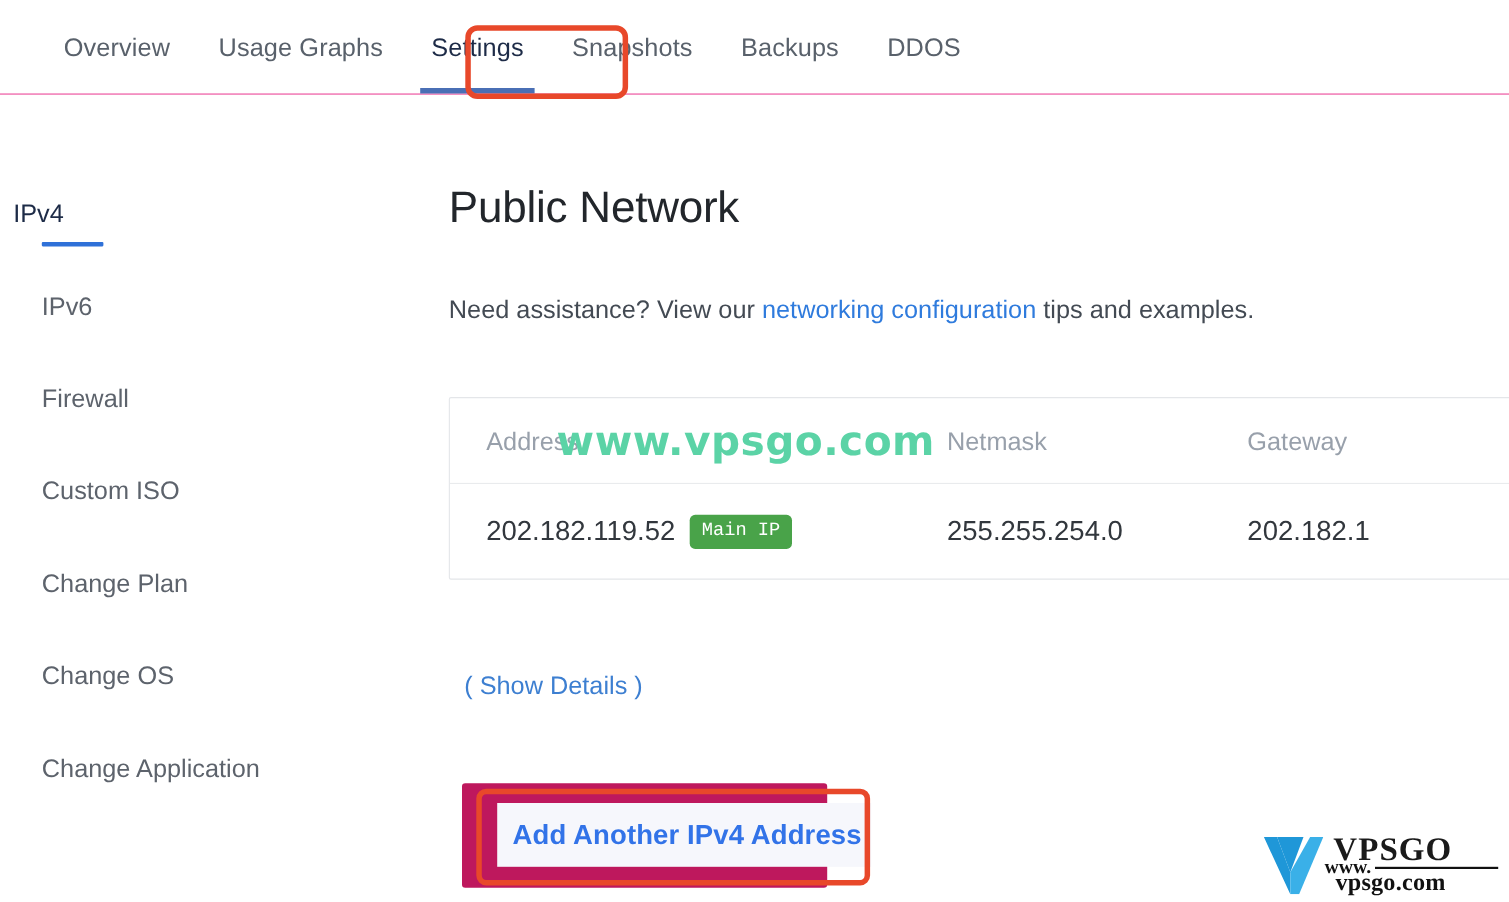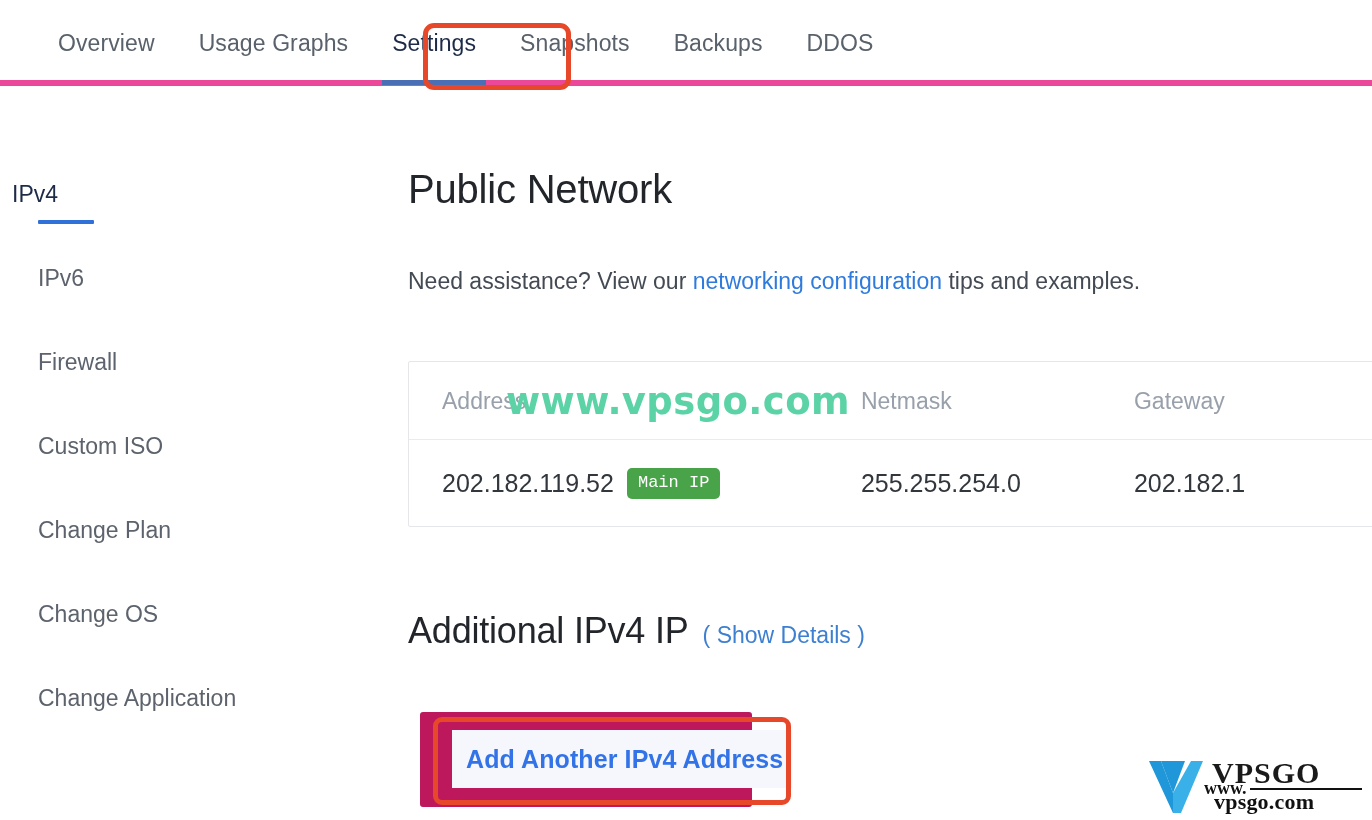--- a/index.html
+++ b/index.html
@@ -21,21 +21,21 @@
     overflow: hidden;
   }
 
   
   .tabnav {
     position: absolute;
     left: 0;
     top: 0;
     width: 1372px;
     height: 86px;
-    border-bottom: 6px solid #ec4899;
+    border-bottom: 1px solid #ec4899;
     background: #ffffff;
     text-align: center;
   }
 
   .tabnav-inner {
     position: absolute;
     left: 36px;
     top: 0;
     height: 85px;
     display: flex;
@@ -469,21 +469,20 @@
           <span>202.182.119.52</span>
           <span class="badge-mainip">Main IP</span>
         </div>
         <div class="col-netmask">255.255.254.0</div>
         <div class="col-gateway">202.182.1</div>
       </div>
 
     </div>
 
     <div class="sec-heading">
-      <span class="h2">Additional IPv4 IP</span>
       <span class="show-details">( Show Details )</span>
     </div>
 
     <div class="add-panel">
       <div class="add-btn">Add Another IPv4 Address</div>
     </div>
 
   </div>
 
   <div class="annot-add"></div>

